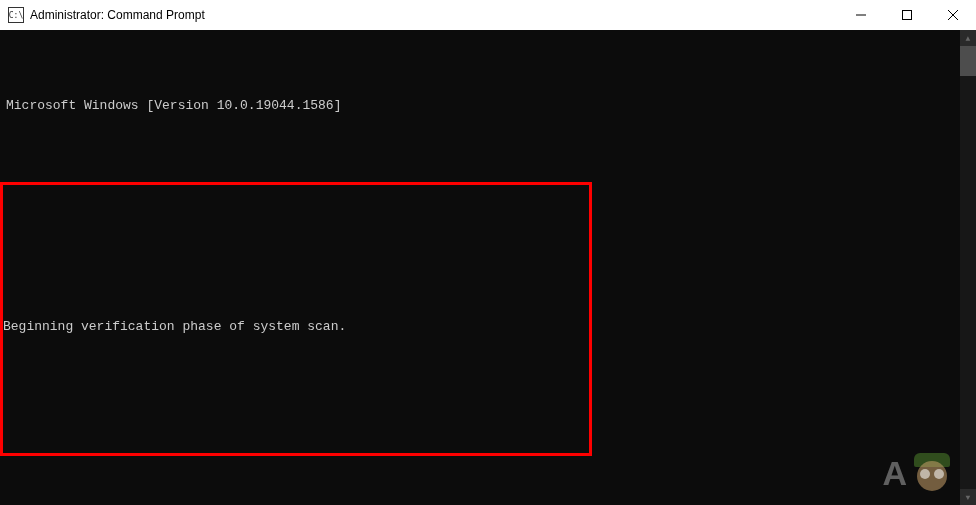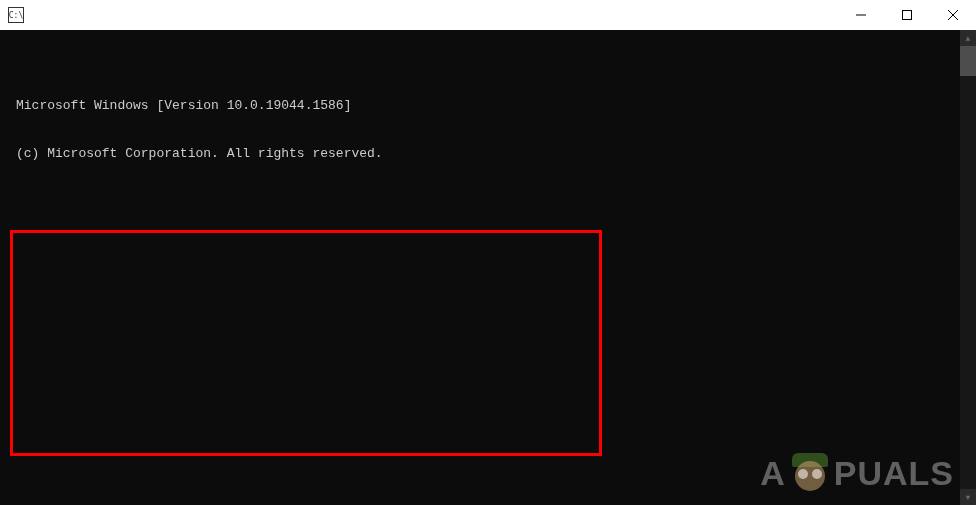--- a/index.html
+++ b/index.html
@@ -42,21 +42,21 @@
       width: 46px;
       height: 30px;
       display: flex;
       align-items: center;
       justify-content: center;
       background: #fff;
       cursor: pointer;
     }
     .win-btn svg { width: 10px; height: 10px; stroke: #000; stroke-width: 1; fill: none; }
     .console-area {
-      padding: 4px 16px;
+      padding: 4px 6px;
       line-height: 16px;
       white-space: pre;
       position: relative;
       height: calc(100% - 30px);
       font-family: Liberation Mono, monospace;
     }
     .header-block { margin-bottom: 0; }
     .highlight-box {
       border: 3px solid #ff0000;
       padding: 6px 2px 6px 0;
@@ -138,20 +138,21 @@
       opacity:0.55;
     }
     .watermark .logo .eye.l{left:10px;}
     .watermark .logo .eye.r{left:24px;}
   </style>
 </head>
 <body>
 
 <div class="titlebar">
   <span class="app-icon">C:\</span>
+  <span class="title-text">Administrator: Command Prompt</span>
   <span class="spacer"></span>
   <div class="win-btn">
     <svg viewBox="0 0 10 10">
         <line x1="0" y1="5" x2="10" y2="5"></line>
       </svg>
   </div>
   <div class="win-btn">
     <svg viewBox="0 0 10 10">
         <rect x="0.5" y="0.5" width="9" height="9"></rect>
       </svg>
@@ -160,25 +161,25 @@
     <svg viewBox="0 0 10 10">
         <line x1="0" y1="0" x2="10" y2="10"></line>
         <line x1="10" y1="0" x2="0" y2="10"></line>
       </svg>
   </div>
 </div>
 
 <div class="console-area">
   <div class="header-block">
     <div class="line">Microsoft Windows [Version 10.0.19044.1586]</div>
-    <div class="line">(c) Microsoft Corporation. All rights reserved.</div>
   </div>
   <div class="highlight-box">
     <div class="line"></div>
     <div class="line"></div>
+    <div class="line">Beginning verification phase of system scan.</div>
     
     
     
     
     
   </div>
 </div>
 
 <div class="scrollbar">
   <div class="scroll-up">▲</div>
@@ -187,14 +188,13 @@
 </div>
 
 <div class="watermark">
   <span>A</span>
   <span class="logo">
     <span class="hat"></span>
     <span class="face"></span>
     <span class="eye l"></span>
     <span class="eye r"></span>
   </span>
-  <span>PUALS</span>
 </div>
 
 </body></html>

